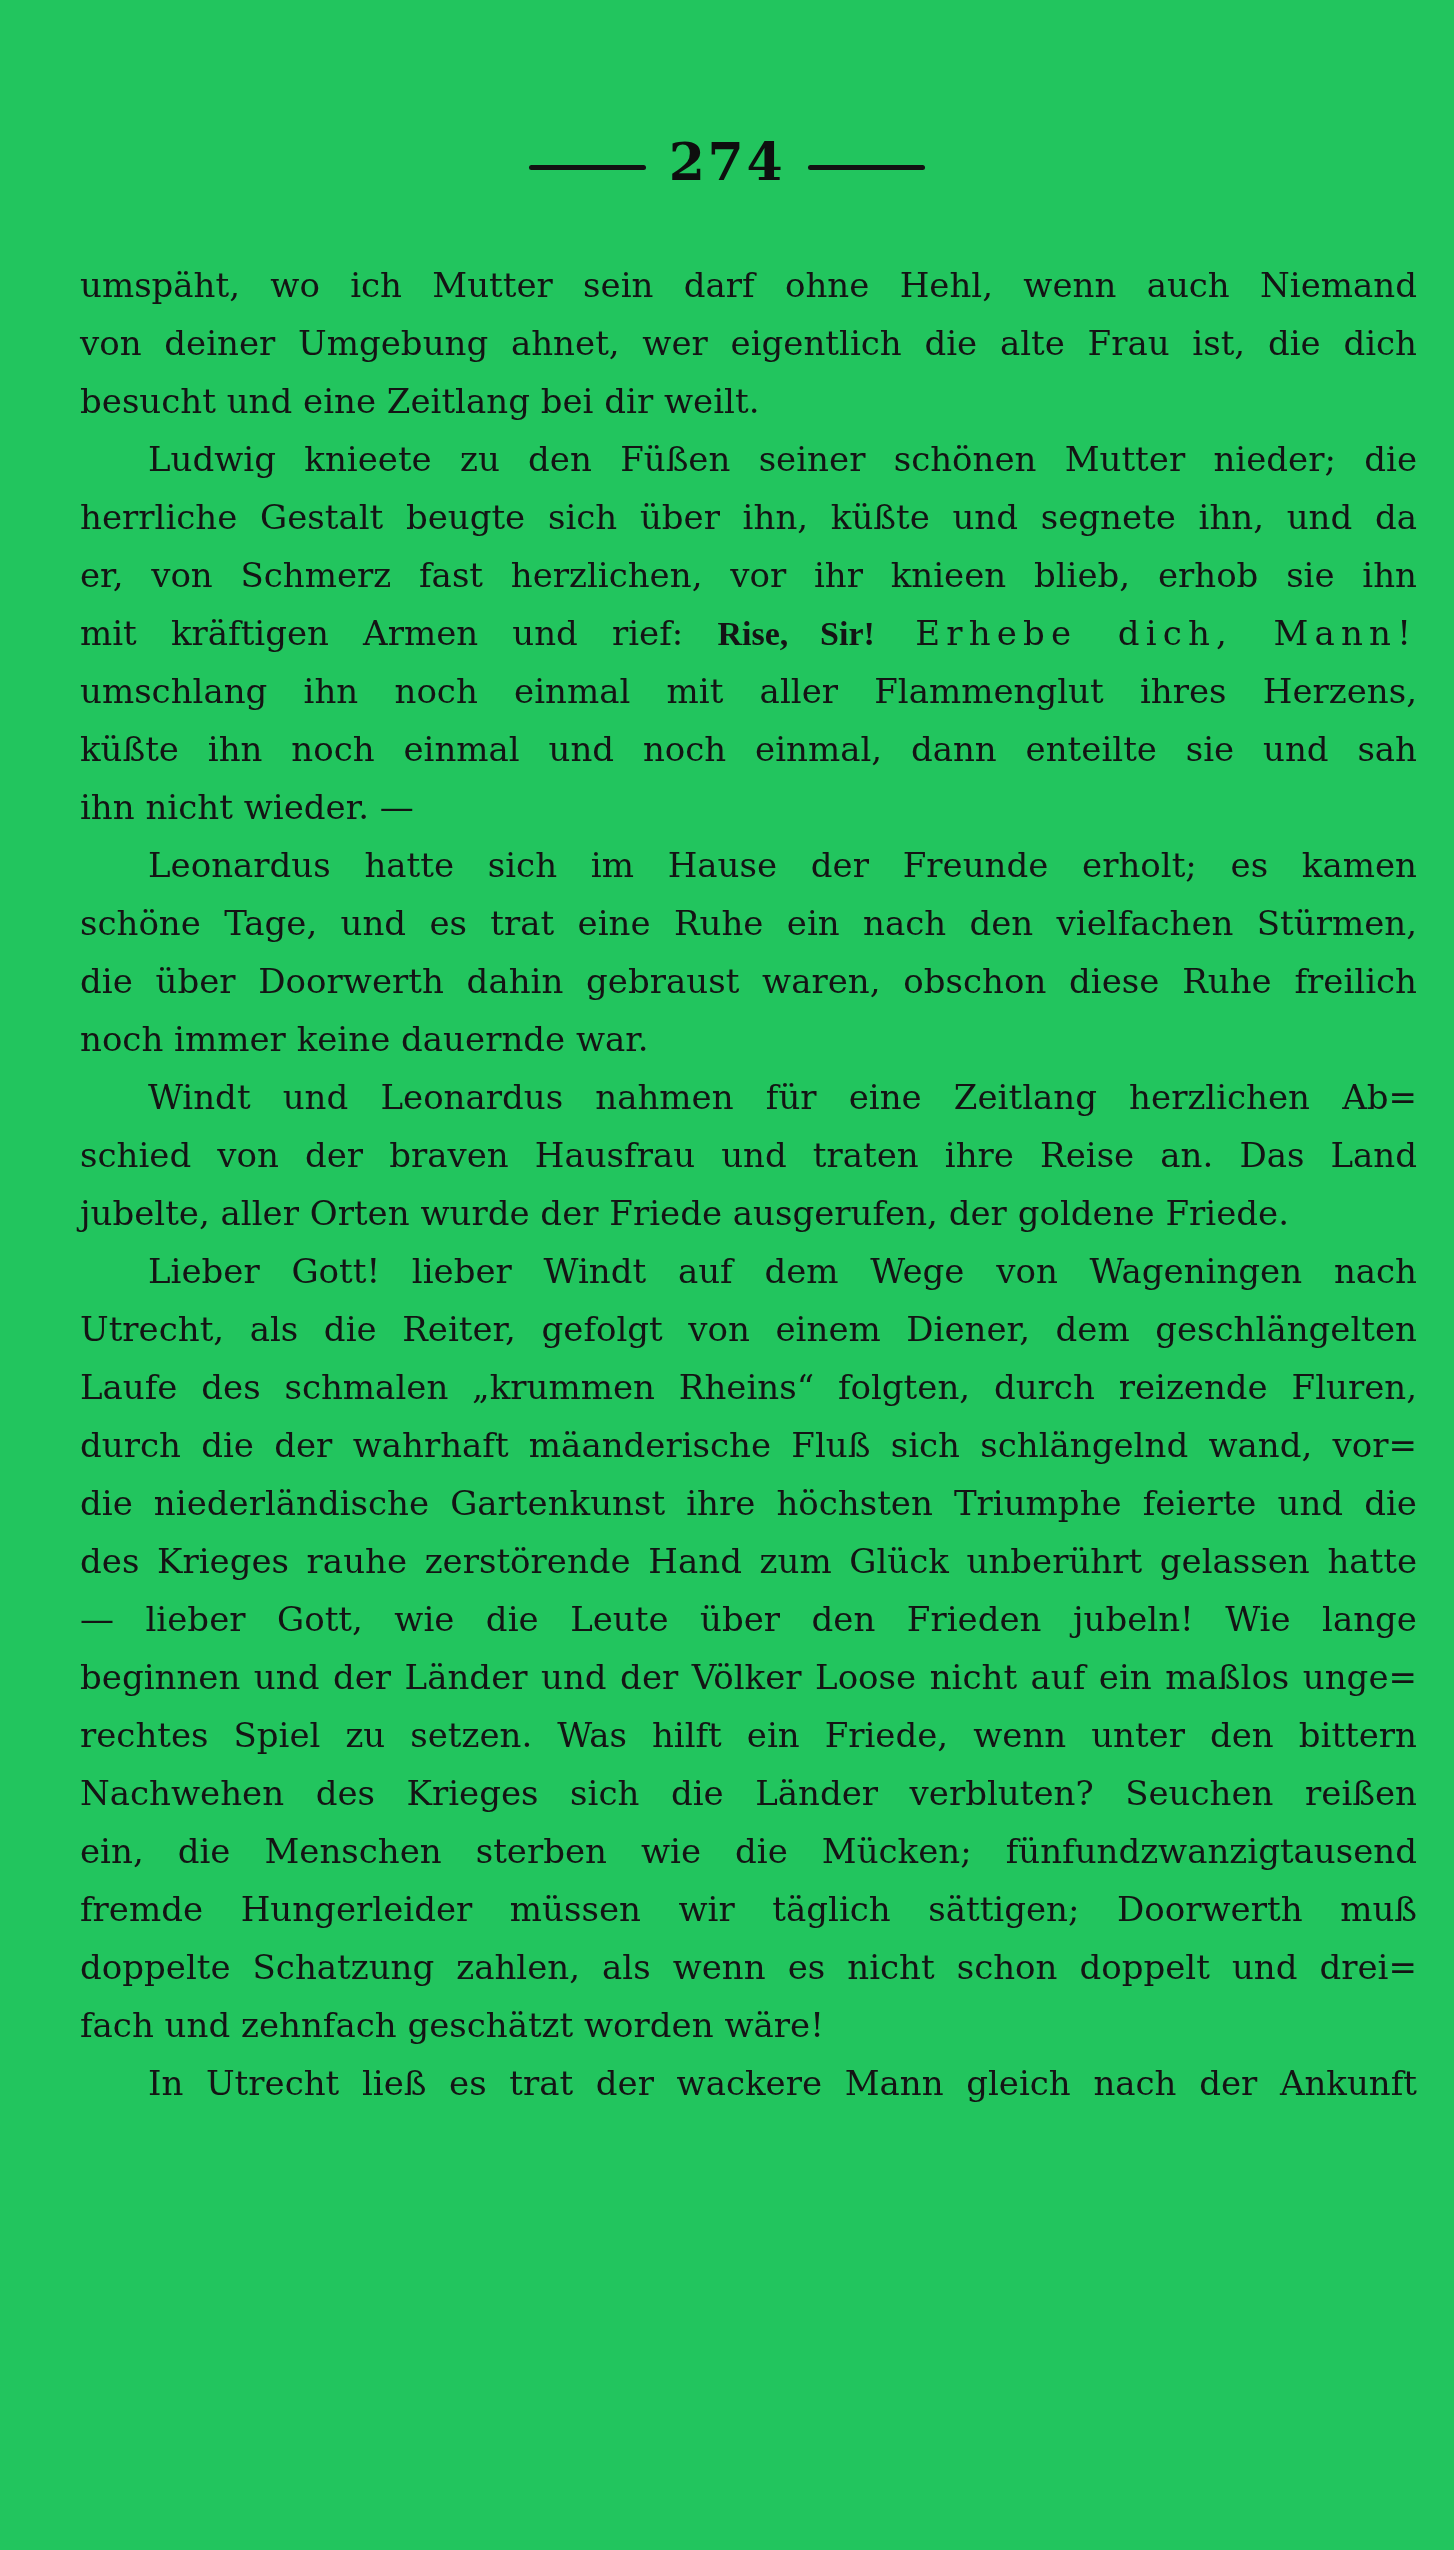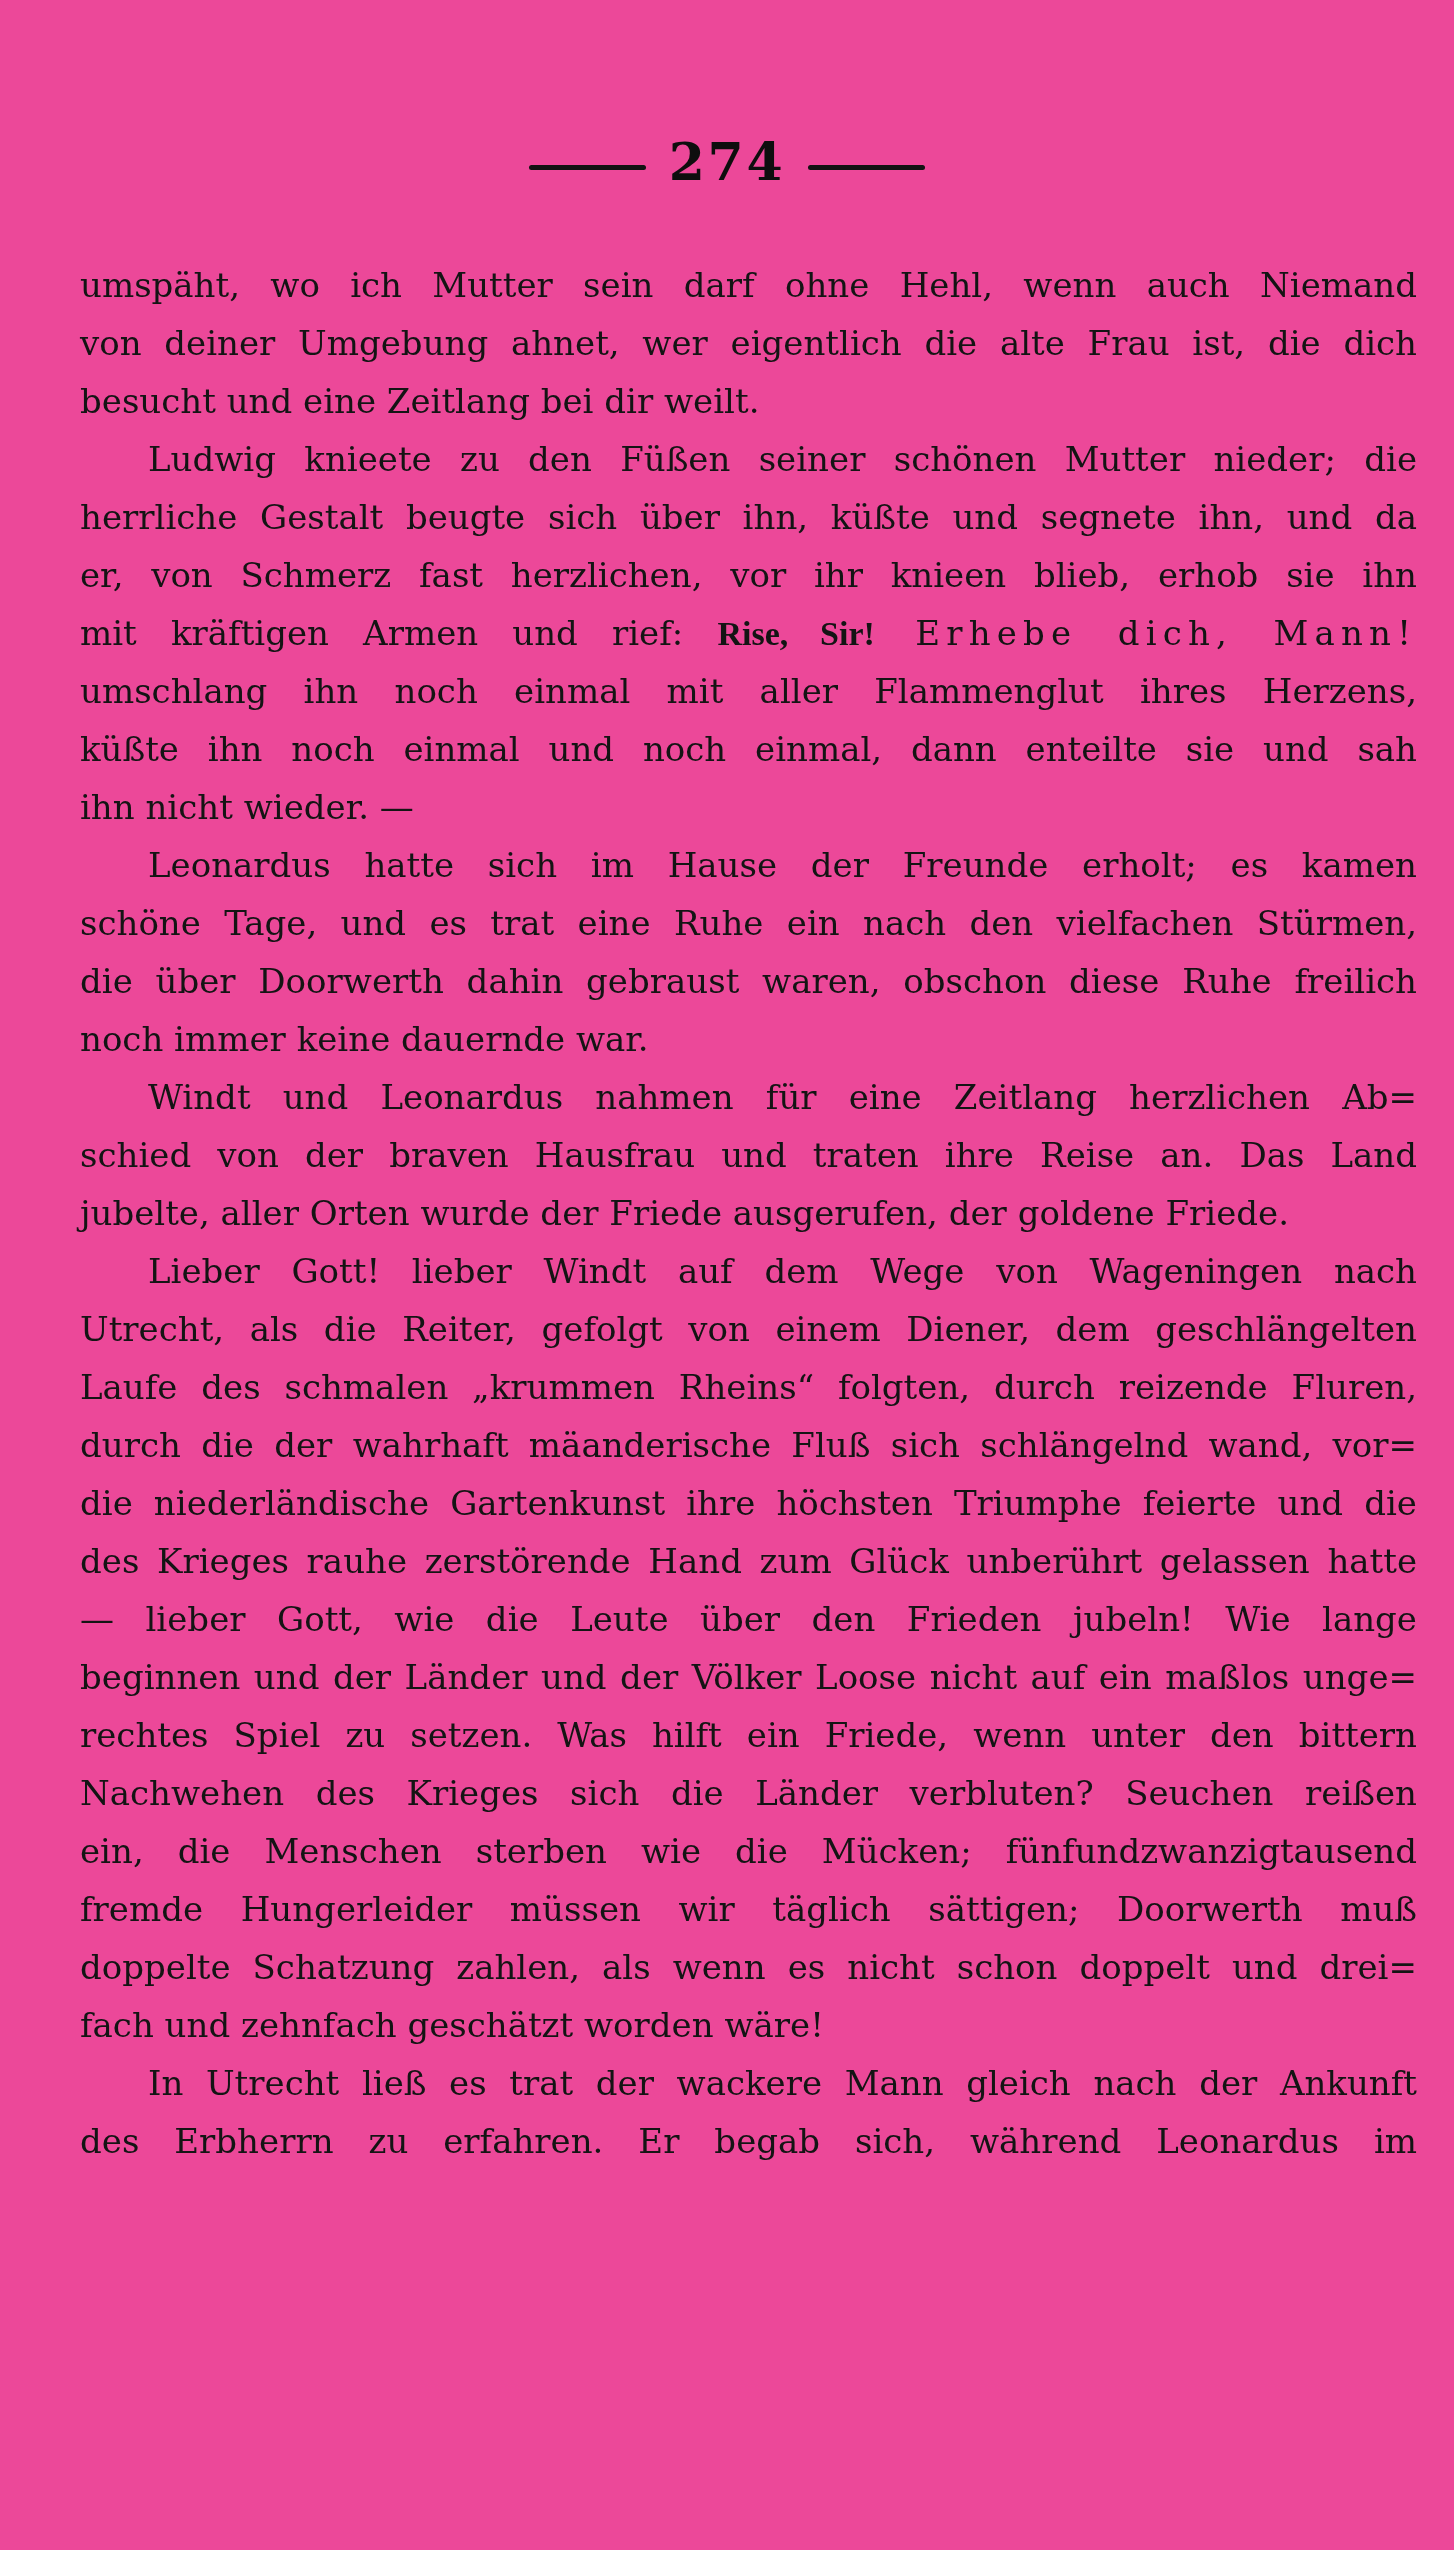--- a/index.html
+++ b/index.html
@@ -5,21 +5,21 @@
   html, body {
     margin: 0;
     padding: 0;
     background: #e8e8e8;
   }
   .page {
     position: relative;
     width: 1454px;
     height: 2550px;
     margin: 0 auto;
-    background: #ec4899;
+    background: #22c55e;
     color: #161616;
     font-family: "DejaVu Serif", serif;
     overflow: hidden;
   }
   
   .header {
     position: absolute;
     top: 131px;
     left: 0;
     width: 100%;
@@ -117,17 +117,16 @@
     <div class="line">— lieber Gott, wie die Leute über den Frieden jubeln! Wie lange</div>
     <div class="line">beginnen und der Länder und der Völker Loose nicht auf ein maßlos unge=</div>
     <div class="line">rechtes Spiel zu setzen. Was hilft ein Friede, wenn unter den bittern</div>
     <div class="line">Nachwehen des Krieges sich die Länder verbluten? Seuchen reißen</div>
     <div class="line">ein, die Menschen sterben wie die Mücken; fünfundzwanzigtausend</div>
     <div class="line">fremde Hungerleider müssen wir täglich sättigen; Doorwerth muß</div>
     <div class="line">doppelte Schatzung zahlen, als wenn es nicht schon doppelt und drei=</div>
     <div class="line endpar">fach und zehnfach geschätzt worden wäre!</div>
 
     <div class="line indent">In Utrecht ließ es trat der wackere Mann gleich nach der Ankunft</div>
-    <div class="line">des Erbherrn zu erfahren.  Er begab sich, während Leonardus im</div>
 
   </div>
 </div>
 
 
 </body></html>

